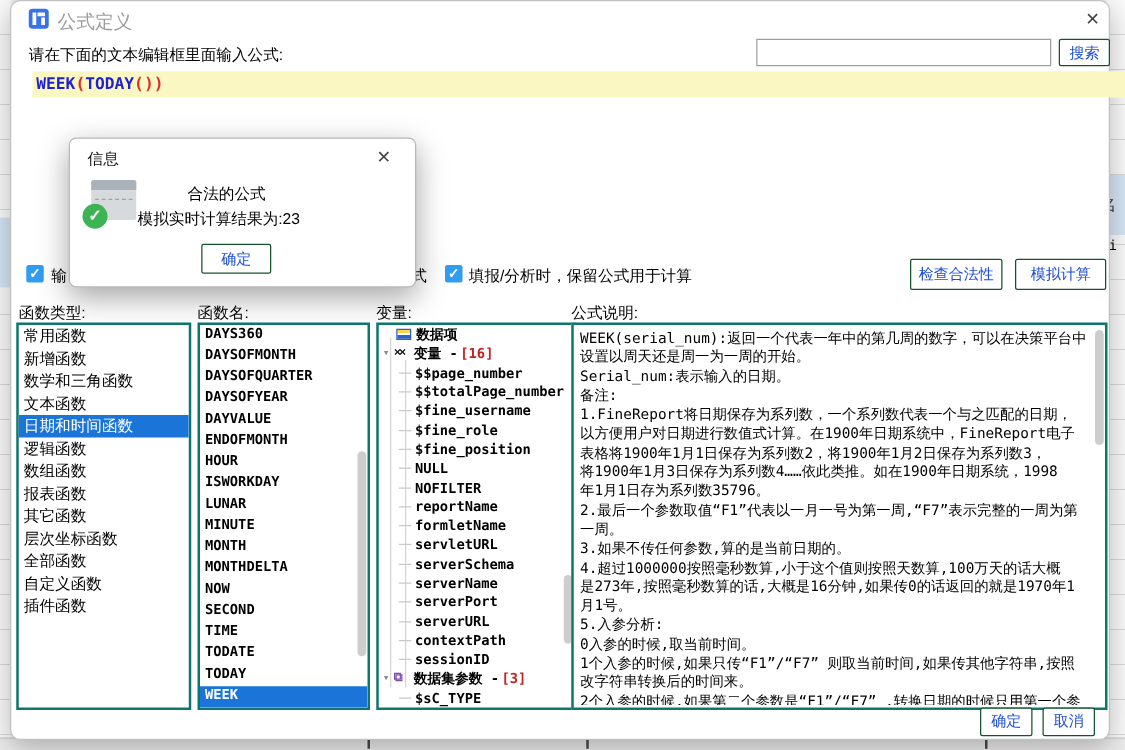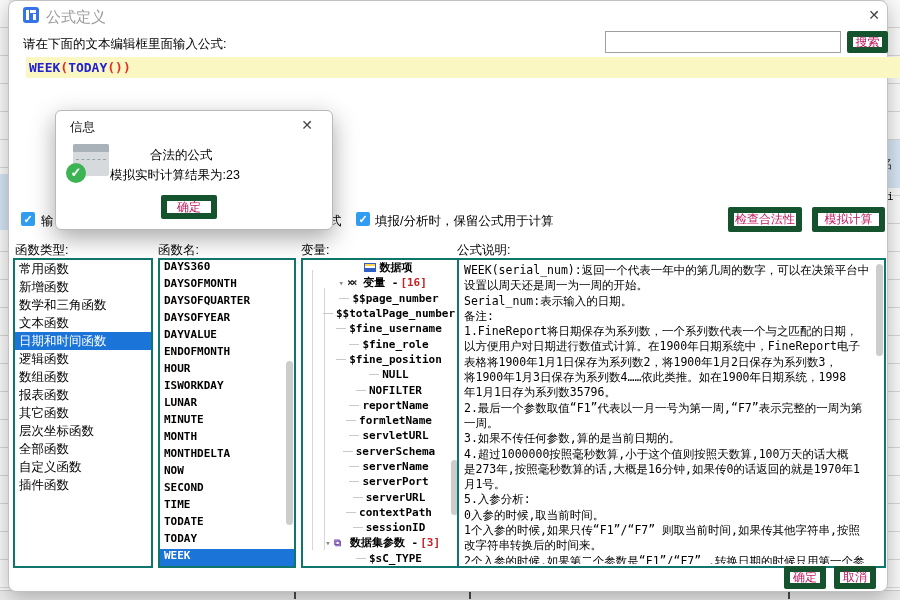--- a/index.html
+++ b/index.html
@@ -19,42 +19,42 @@
   .titlebar{left:0;top:0;width:100%;height:28px;}
   .applogo{left:14px;top:6px;width:16px;height:16px;background:#3672e8;border-radius:3px;}
   .applogo .b1{position:absolute;left:3px;top:3px;width:3px;height:10px;background:#fff;}
   .applogo .b2{position:absolute;left:7px;top:3px;width:6px;height:3px;background:#fff;}
   .applogo .b3{position:absolute;left:10px;top:7px;width:3px;height:6px;background:#fff;}
   .dlgtitle{left:37px;top:7px;font-size:15px;color:#9b9b9b;}
   .xbtn{width:18px;height:18px;line-height:17px;text-align:center;font-size:14px;color:#444;cursor:pointer;}
 
   .prompt{left:14px;top:35px;font-size:12.5px;}
   .searchbox{left:596px;top:30px;width:236px;height:22px;border:1px solid #9f9f9f;font-size:12px;padding:0 4px;outline:none;box-sizing:border-box;background:#fff;}
-  .btn{background:#fff;border:6px solid #14532d;border-radius:2px;font-size:12px;color:#be185d;
+  .btn{background:#fff;border:1px solid #14532d;border-radius:2px;font-size:12px;color:#1d4ed8;
        display:flex;align-items:center;justify-content:center;box-sizing:border-box;cursor:pointer;}
   .searchbtn{left:838px;top:30px;width:41px;height:22px;}
 
   .editor{left:1px;top:55px;width:875px;height:150px;background:#fff;cursor:text;}
   .fline{position:absolute;left:16px;top:1px;width:100%;height:21px;background:#fbf7c3;
          font:bold 13px "DejaVu Sans Mono",monospace;line-height:21px;padding-left:3px;box-sizing:border-box;white-space:pre;}
 
   .cb{width:14px;height:14px;background:#309df0;border-radius:2px;color:#fff;font-size:11px;
       line-height:14px;text-align:center;font-weight:bold;cursor:pointer;}
   .cblab{font-size:12.5px;top:212px;cursor:pointer;}
   .actbtn{top:206px;height:25px;}
 
   .seclab{top:241px;font-size:12.5px;}
   .lbox{top:257px;height:310px;background:#fff;border:2px solid #0f766e;box-sizing:border-box;overflow:hidden;}
   .litem{height:18px;line-height:18px;padding-left:4px;font-size:12.5px;white-space:nowrap;cursor:default;}
   .nitem{height:17px;line-height:17px;padding-left:4px;font:bold 11px "DejaVu Sans Mono",monospace;white-space:nowrap;}
   .sel{background:#1b74d8;color:#ffffff;}
 
   .sbar{position:absolute;width:7px;border-radius:4px;background:#cdcdcd;}
 
-  .trow{height:15.3px;display:flex;align-items:center;font:bold 11px "DejaVu Sans Mono",monospace;white-space:nowrap;overflow:hidden;justify-content:center;}
+  .trow{height:15.3px;display:flex;align-items:center;font:bold 11px "DejaVu Sans Mono",monospace;white-space:nowrap;overflow:hidden;}
   .exp{width:12px;color:#8a8a8a;font-size:9px;text-align:center;flex:0 0 12px;}
   .sp14{flex:0 0 14px;}
   .twig{flex:0 0 10px;height:1px;background:#c9c9c9;margin-left:16px;margin-right:3px;}
   .icon-di{flex:0 0 12px;height:9px;border:1.5px solid #2e5fc4;box-sizing:border-box;
            background:linear-gradient(to bottom,#ffd34d 0 35%,#fff 35% 55%,#2e5fc4 55%);margin-right:4px;}
   .icon-var{flex:0 0 14px;color:#222;font:bold 10px "DejaVu Sans Mono",monospace;letter-spacing:-2px;margin-right:2px;}
   .icon-ds{flex:0 0 14px;color:#7a4fae;font-size:10px;margin-right:2px;}
   .tcount{color:#c22222;margin-left:2px;}
   .treeline{position:absolute;width:1px;background:#d6d6d6;}
 

